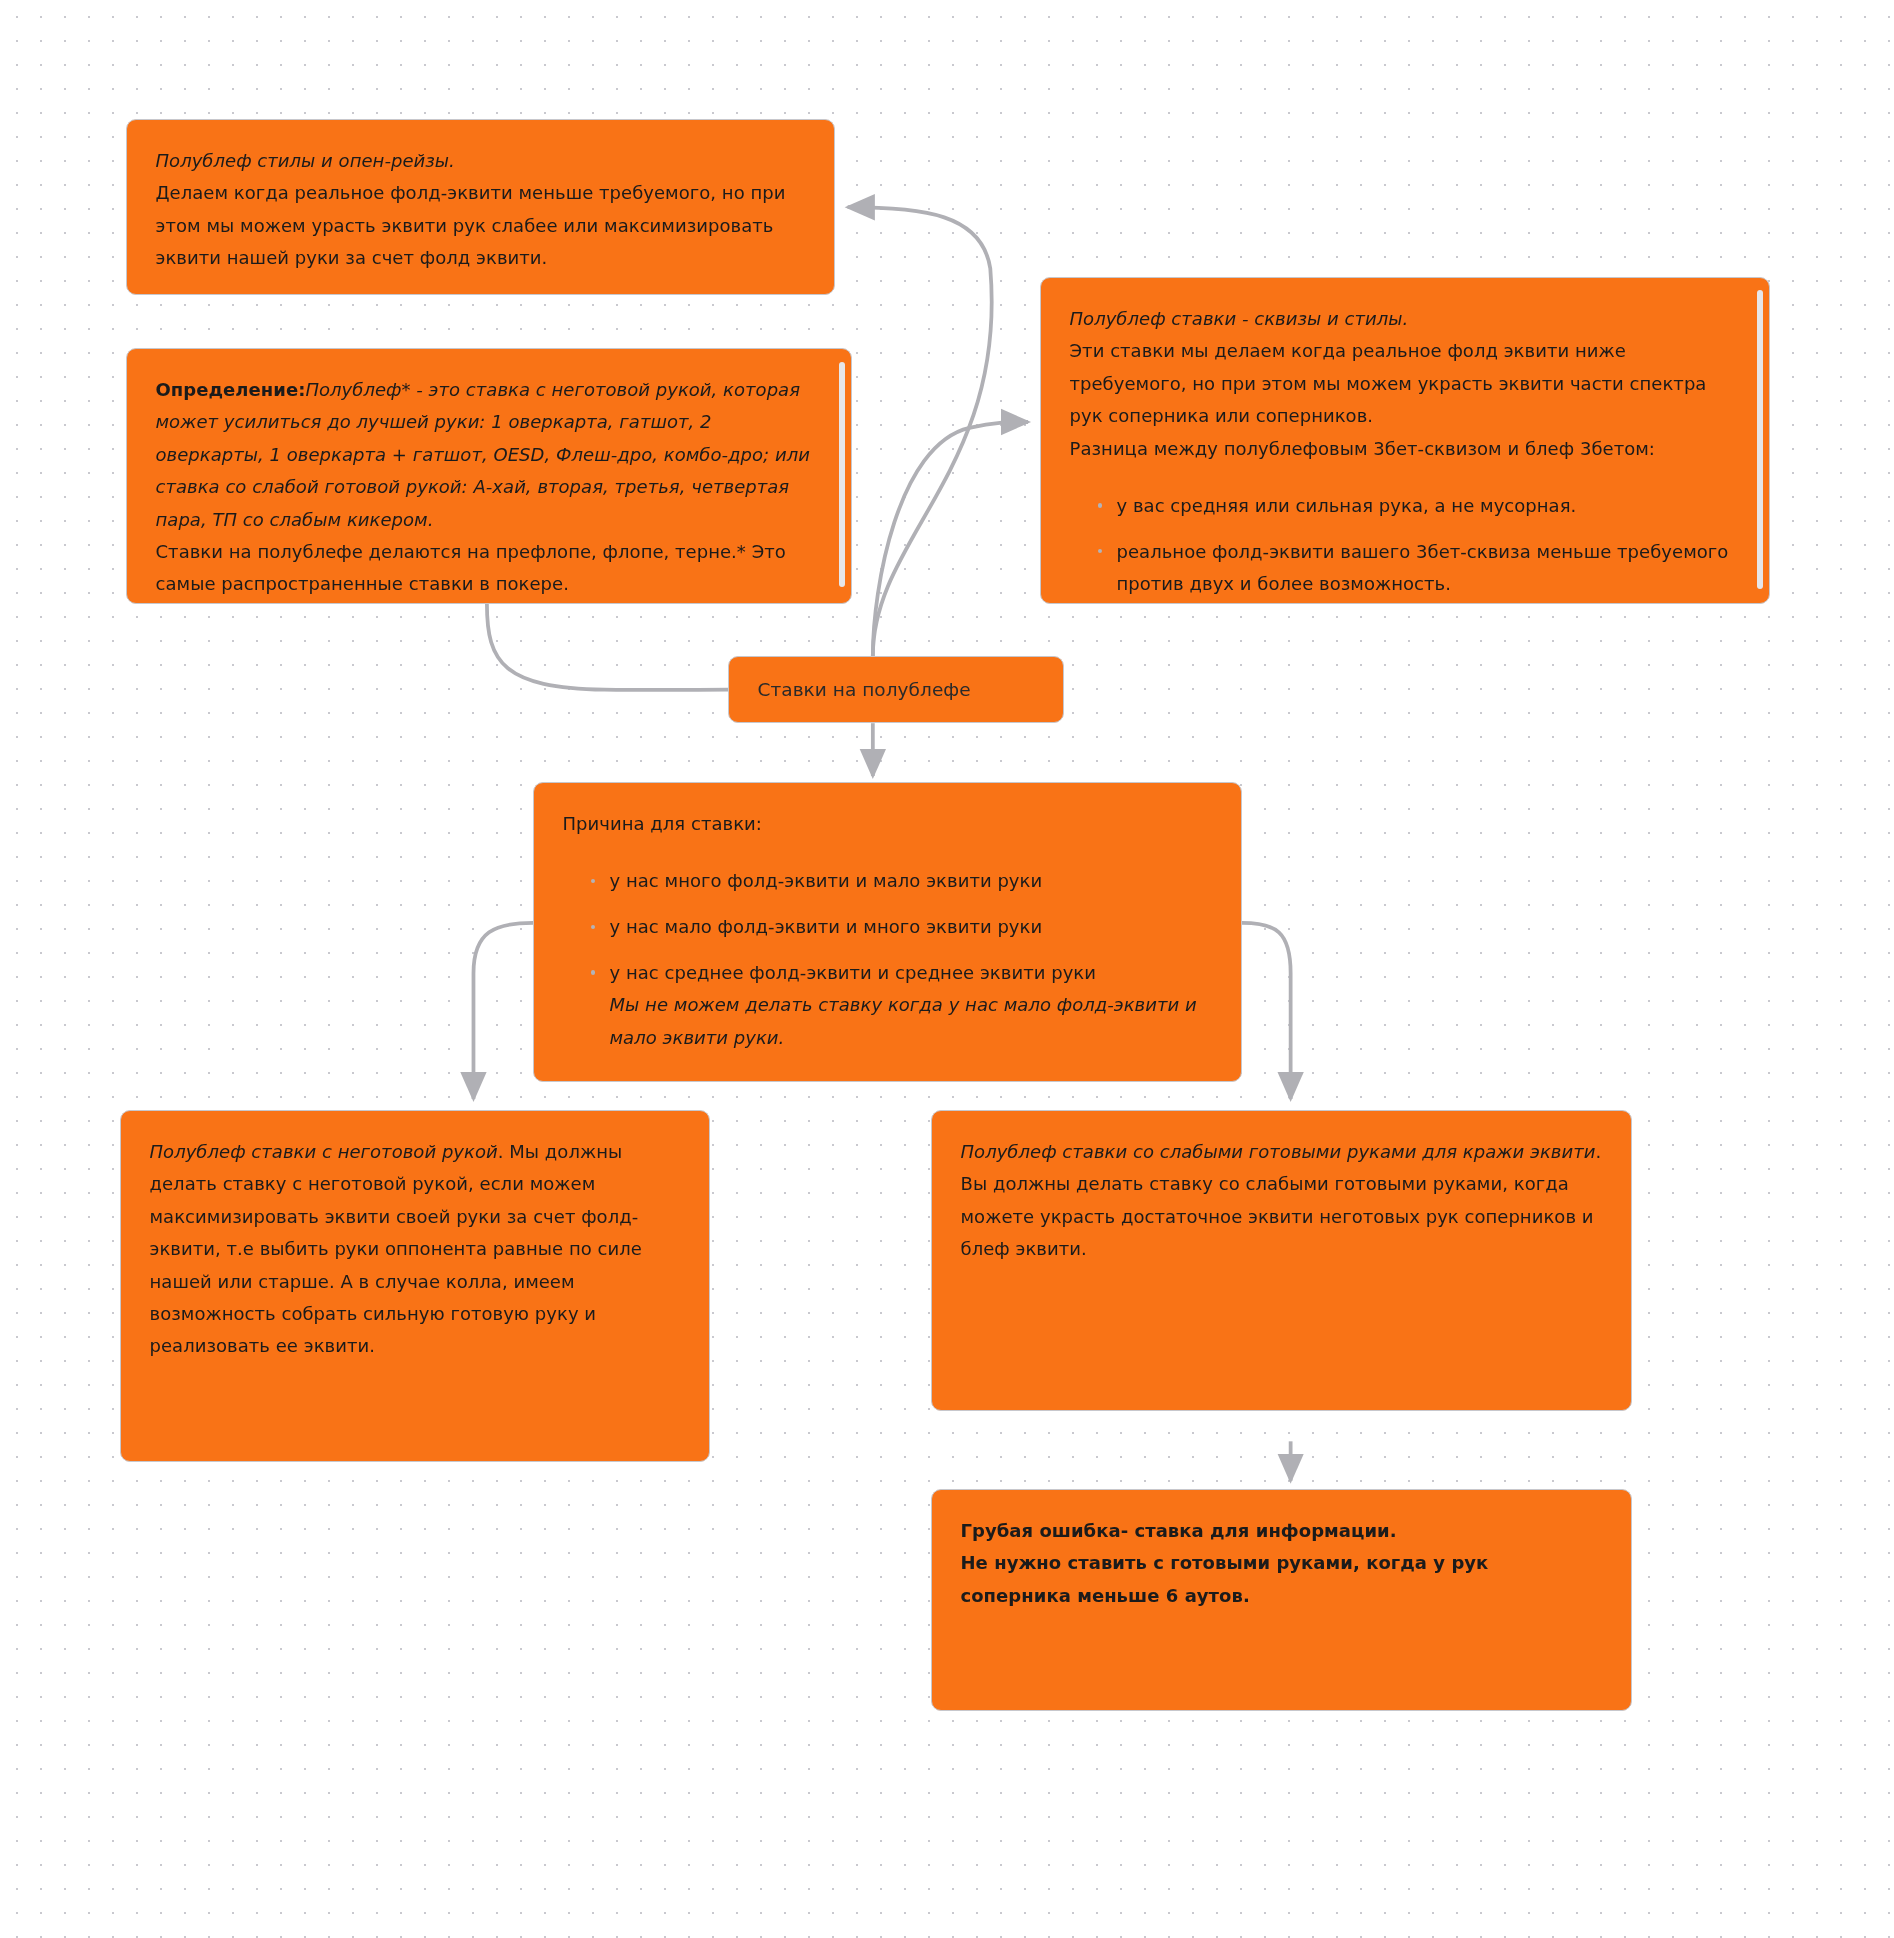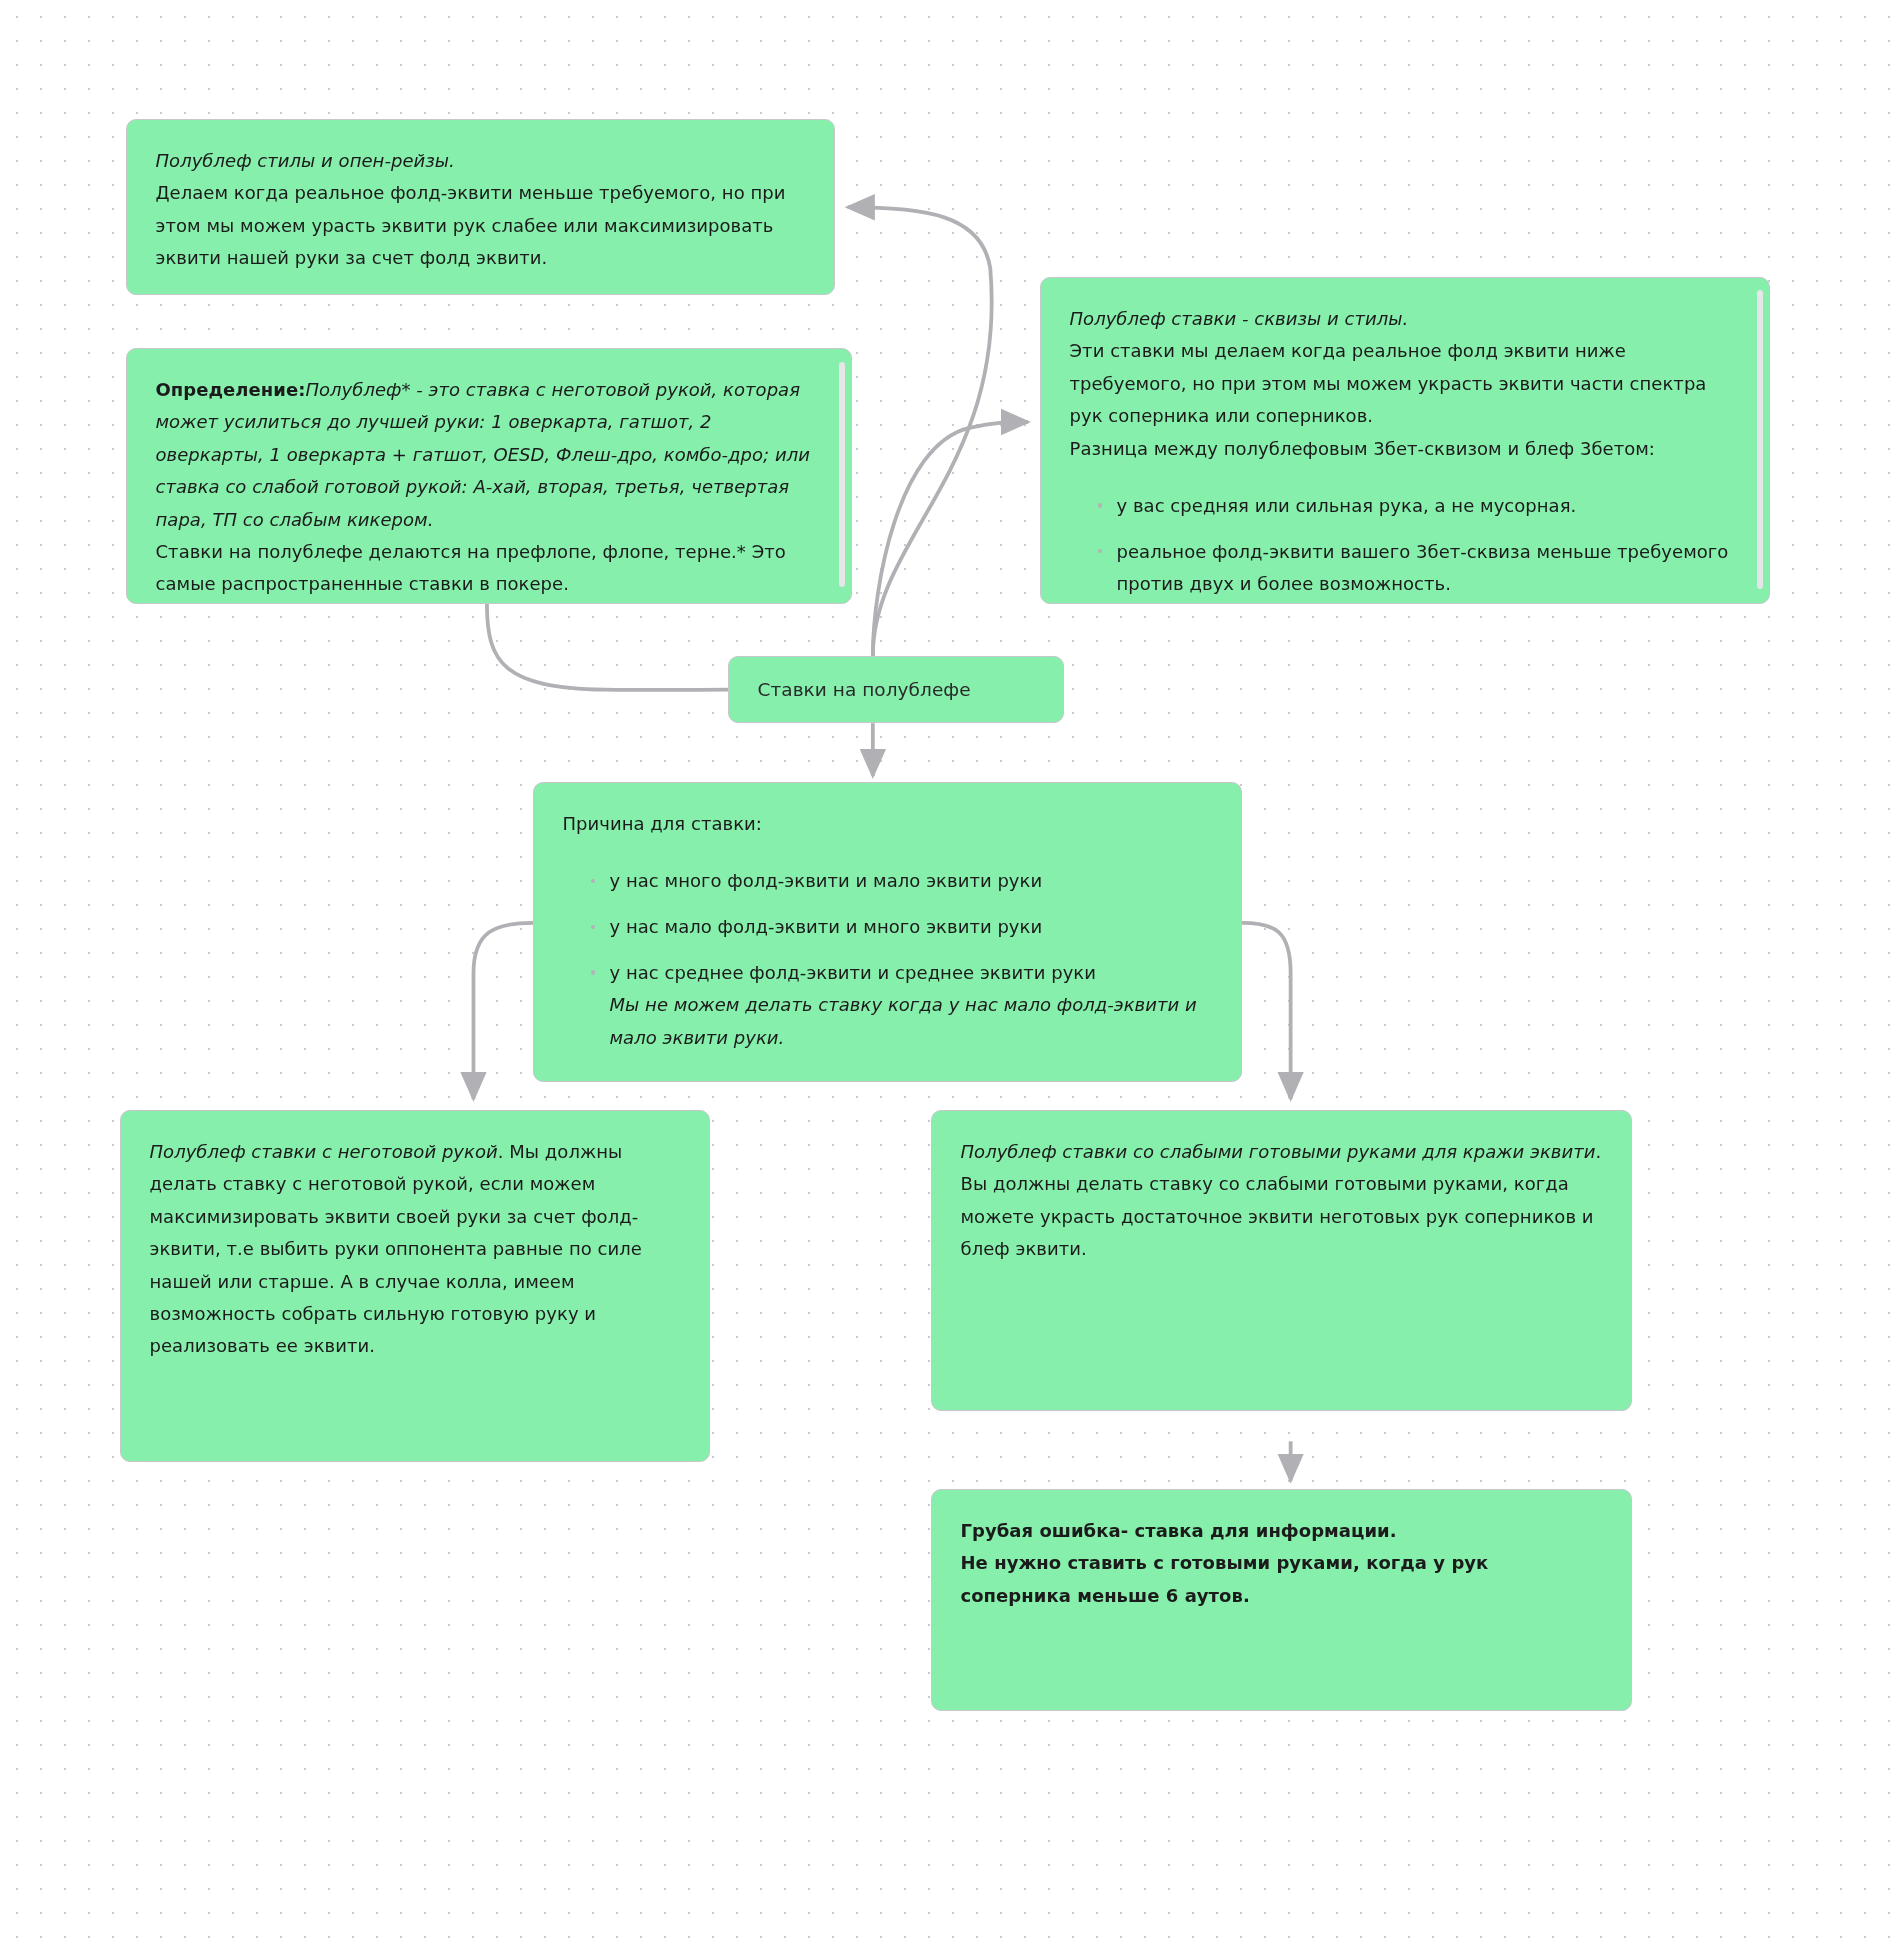--- a/index.html
+++ b/index.html
@@ -30,21 +30,21 @@
     top: 0;
     width: 1895px;
     height: 1938px;
     pointer-events: none;
     z-index: 1;
   }
 
   .node {
     position: absolute;
     box-sizing: border-box;
-    background: #86efac;
+    background: #f97316;
     border: 1.3px solid #c7c7cc;
     border-radius: 10px;
     z-index: 2;
     overflow: hidden;
   }
 
   .node-inner {
     padding: 25px 28.5px 22px 28.5px;
     font-size: 18px;
     line-height: 1.80;

